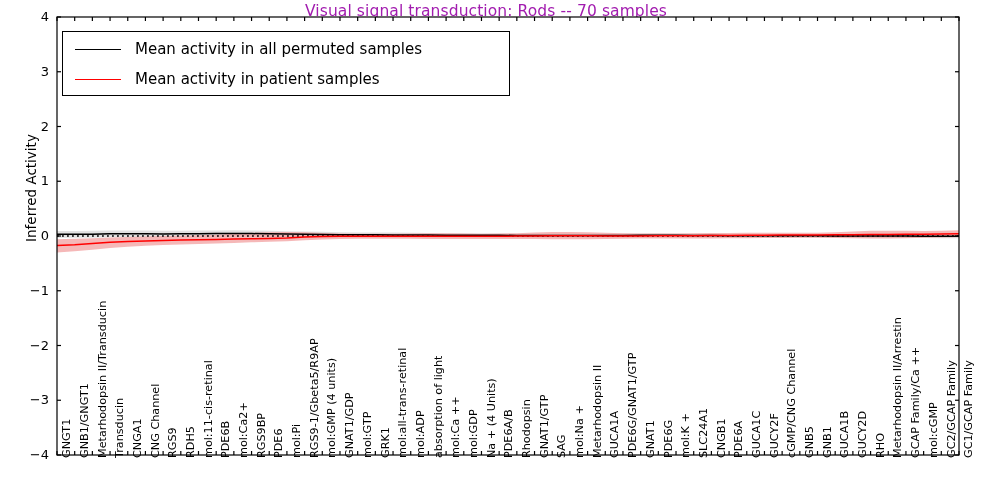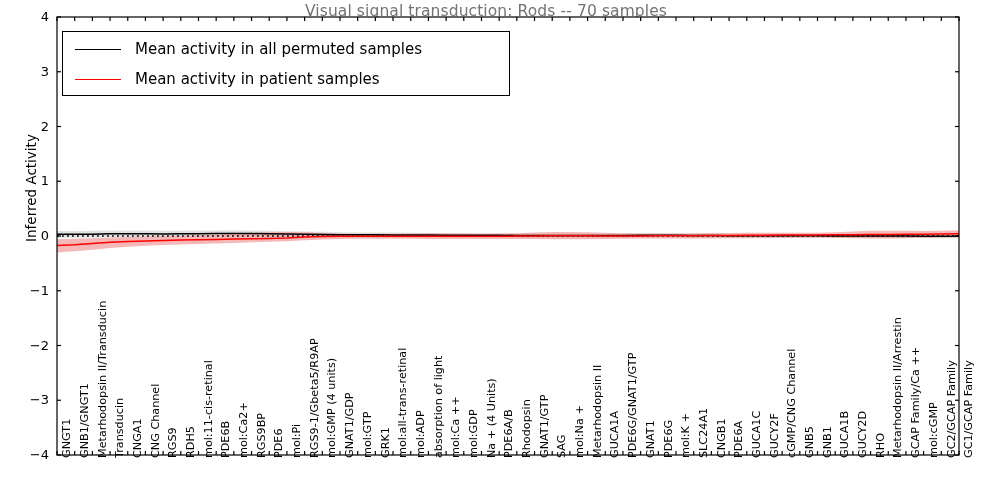--- a/index.html
+++ b/index.html
@@ -20,21 +20,21 @@
     height: 500px;
     background: #ffffff;
   }
   #chart-title {
     position: absolute;
     left: 0;
     top: 2px;
     width: 972px;
     text-align: center;
     font-size: 15.5px;
-    color: #737373;
+    color: #a21caf;
     letter-spacing: 0.1px;
   }
   #plot-svg {
     position: absolute;
     left: 0;
     top: 0;
   }
   #ylabel {
     position: absolute;
     left: -49px;

